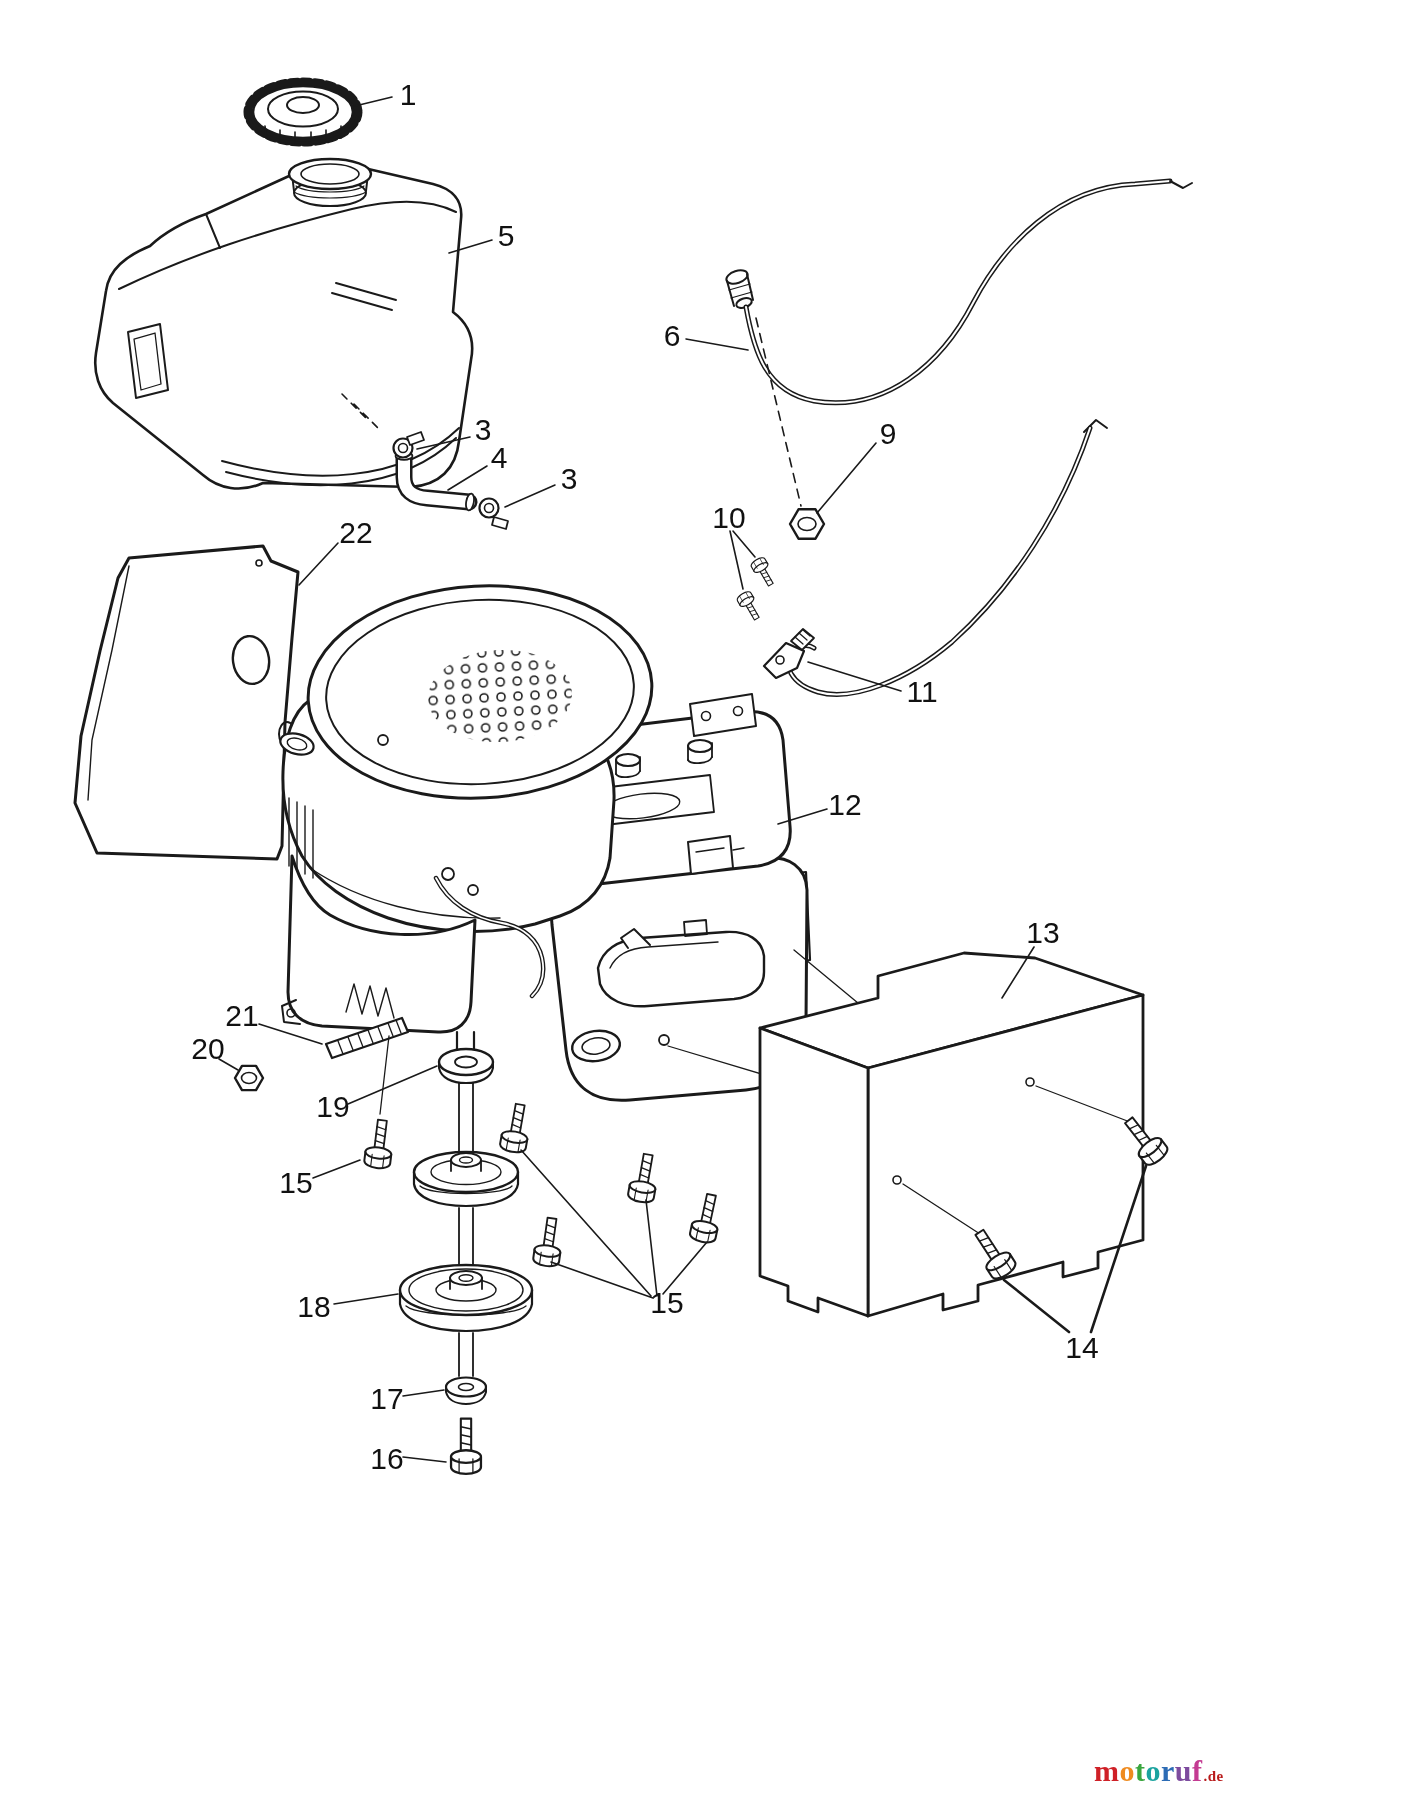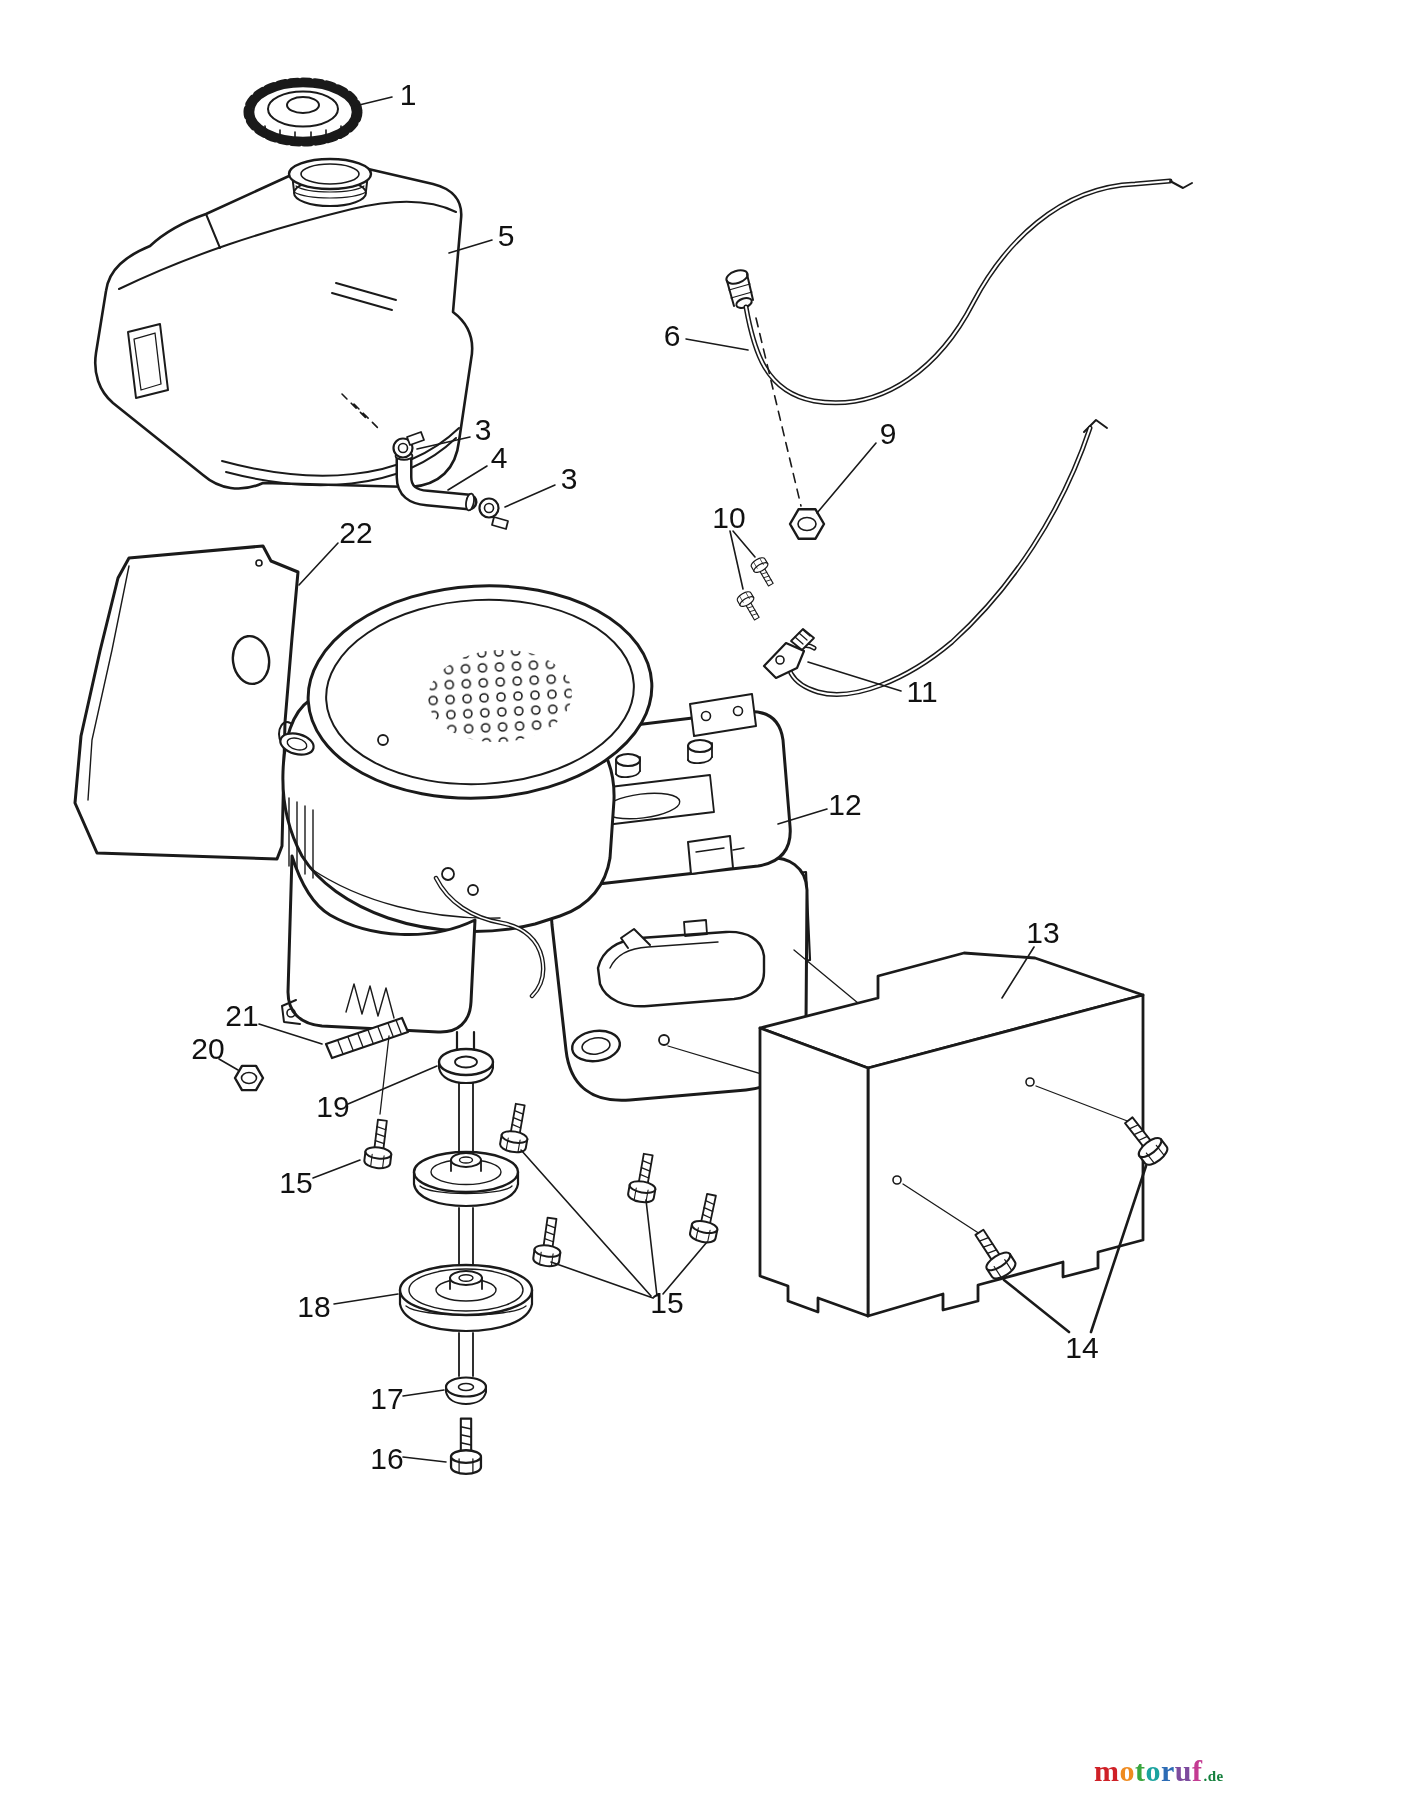--- a/index.html
+++ b/index.html
@@ -382,15 +382,15 @@
 </svg>
 
 <div class="watermark">
   <span style="color: rgb(207, 32, 39);">m</span>
   <span style="color: rgb(239, 139, 31);">o</span>
   <span style="color: rgb(58, 166, 63);">t</span>
   <span style="color: rgb(27, 163, 159);">o</span>
   <span style="color: rgb(45, 108, 181);">r</span>
   <span style="color: rgb(125, 75, 158);">u</span>
   <span style="color: rgb(196, 59, 146);">f</span>
-  <span class="suffix" style="color: #15803d;">.de</span>
+  <span class="suffix" style="color: #b91c1c;">.de</span>
 </div>
 </div>
 
 </body></html>

